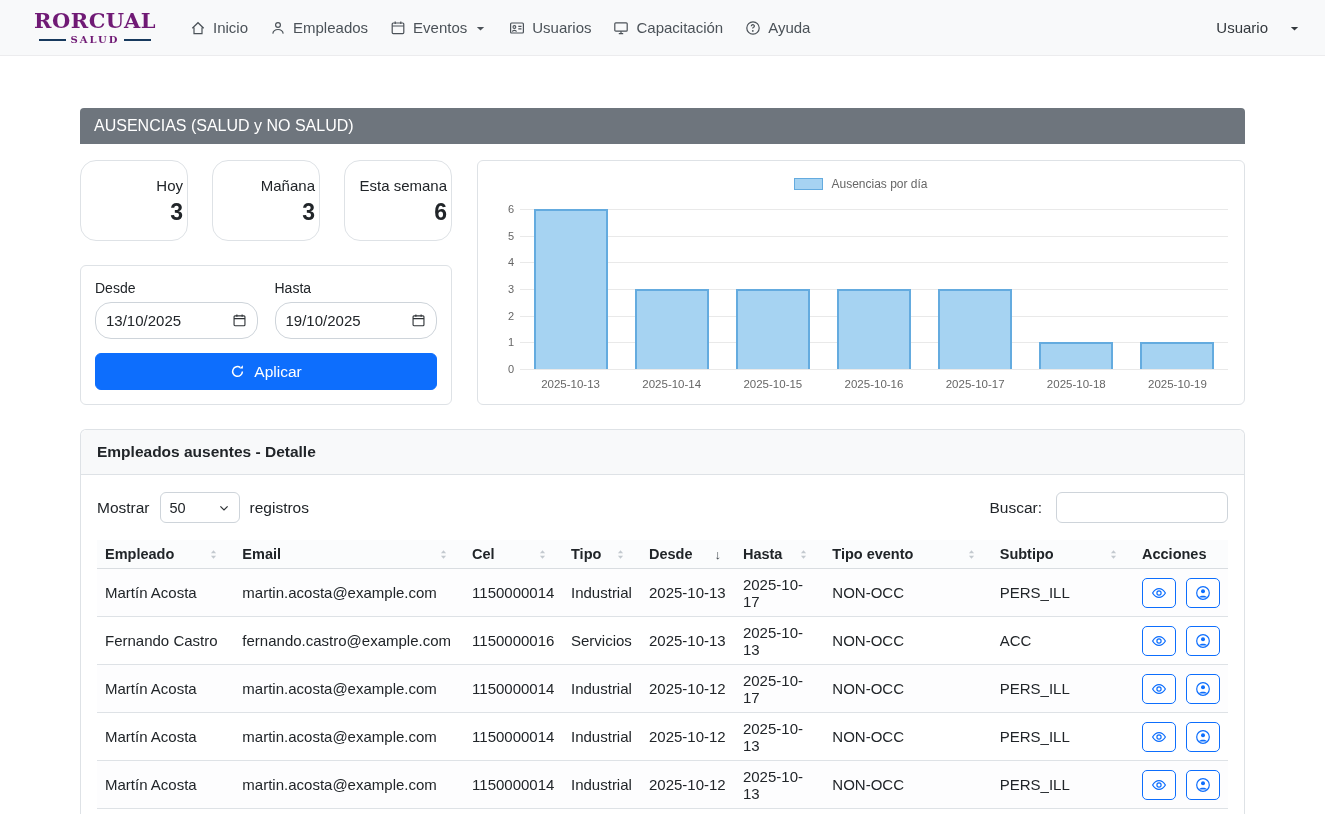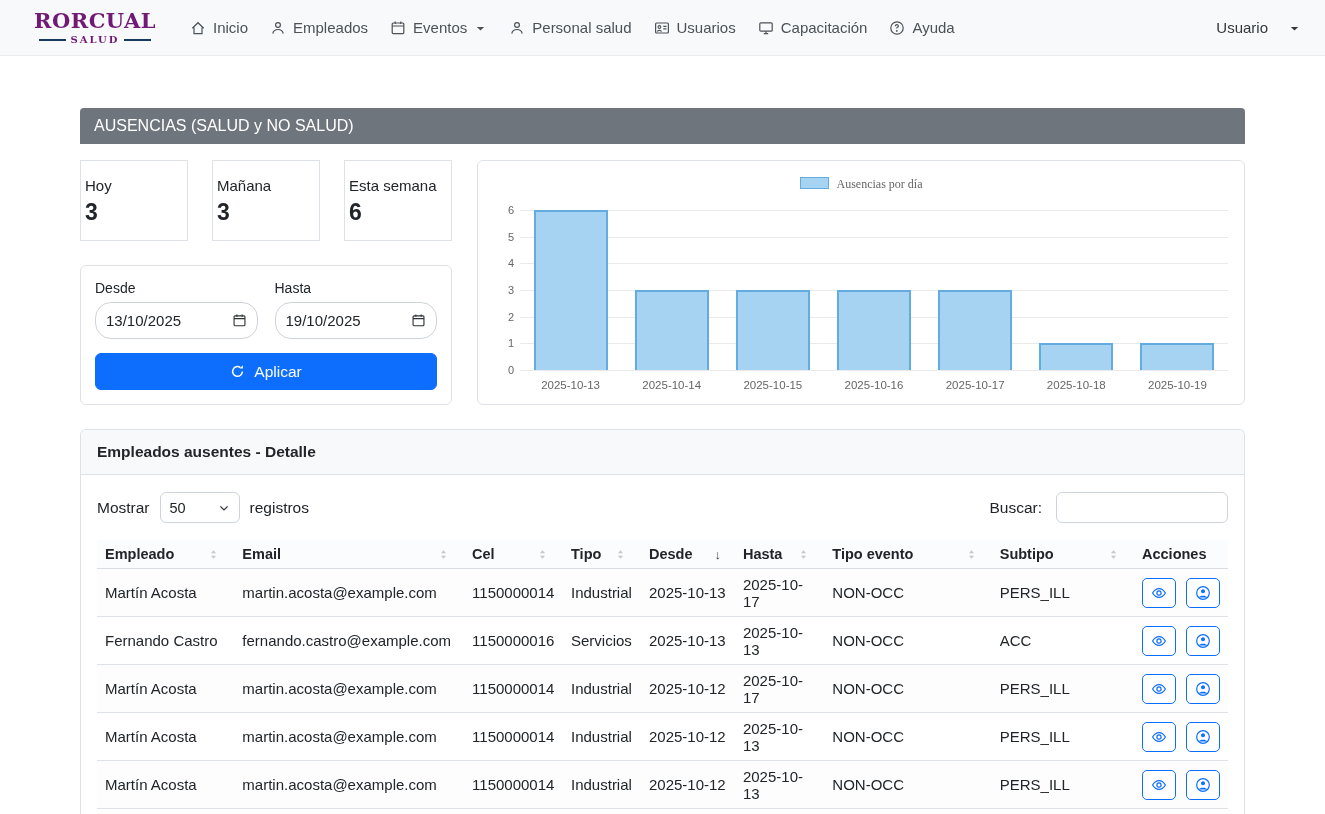--- a/index.html
+++ b/index.html
@@ -22,39 +22,39 @@
   .user-menu { margin-left:auto; display:flex; align-items:center; gap:20px; color:#33383d; font-size:15px; cursor:pointer; }
 
   
   .container { width:1165px; margin:52px auto 0; }
   .page-header { background:#6e757d; color:#fff; font-size:16px; padding:9px 14px; border-radius:4px 4px 0 0; }
   .top-row { display:flex; margin-top:16px; }
   .left-col { width:372px; flex:none; }
 
   
   .stats-row { display:flex; gap:24px; }
-  .stat-card { flex:1; border:1px solid #dee2e6; border-radius:0; text-align:left; padding:16px 4px 14px; background:#fff; }
+  .stat-card { flex:1; border:1px solid #dee2e6; border-radius:16px; text-align:right; padding:16px 4px 14px; background:#fff; }
   .stat-label { font-size:15px; }
   .stat-value { font-size:23px; font-weight:bold; margin-top:5px; }
 
   
   .filter-card { margin-top:24px; border:1px solid #dee2e6; border-radius:6px; padding:14px; background:#fff; }
   .filter-fields { display:flex; gap:17px; }
   .filter-field { flex:1; }
   .filter-label { font-size:14px; margin-bottom:6px; display:block; }
   .date-input { height:37px; border:1px solid #ced4da; border-radius:16px; display:flex; align-items:center; justify-content:space-between; padding:0 10px; font-size:15px; cursor:text; background:#fff; }
   .cal-icon { display:inline-flex; color:#2f3337; }
   .cal-icon svg { width:15px; height:15px; }
   .apply-btn { margin-top:14px; width:100%; height:37px; background:#0d6efd; border:1px solid #0d6efd; color:#fff; border-radius:6px; font-size:15.5px; display:flex; align-items:center; justify-content:center; gap:9px; cursor:pointer; font-family:inherit; }
   .apply-icon { display:inline-flex; }
   .apply-icon svg { width:15px; height:15px; }
 
   
   .chart-card { flex:1; margin-left:25px; border:1px solid #dee2e6; border-radius:6px; padding:14px 14px 10px; background:#fff; }
-  .chart-legend { display:flex; align-items:flex-start; justify-content:center; gap:8px; margin:2px 0 18px; cursor:pointer;font-family:Liberation Serif, serif; }
+  .chart-legend { display:flex; align-items:center; justify-content:center; gap:8px; margin:2px 0 18px; cursor:pointer; }
   .legend-swatch { width:29px; height:12px; display:inline-block; }
   .legend-label { font-size:12px; color:#666; }
   .chart-body { position:relative; margin-left:28px; margin-right:2px; }
   .chart-plot { position:relative; height:160px; }
   .gridline { position:absolute; left:0; right:0; height:1px; background:#e9e9e9; }
   .y-label { position:absolute; left:-28px; width:22px; text-align:right; font-size:11px; color:#666; transform:translateY(-50%); line-height:1; }
   .bars { position:absolute; left:0; right:0; top:0; bottom:0; display:flex; align-items:flex-end; }
   .bar-slot { flex:1; display:flex; justify-content:center; align-items:flex-end; height:100%; }
   .bar { width:74px; border:2px solid #64abdf; border-bottom:none; background:#a6d3f2; }
   .x-labels { display:flex; margin-top:9px; }
@@ -123,29 +123,20 @@
             <rect x="2.2" y="3" width="11.6" height="10.6" rx="1" fill="none" stroke="currentColor" stroke-width="1.2"></rect>
             <path d="M2.2 6h11.6M5.2 1.6V4M10.8 1.6V4" fill="none" stroke="currentColor" stroke-width="1.2"></path>
           </svg>
         </span>
         <span class="nav-label">Eventos</span>
         <span class="caret">
           <svg viewBox="0 0 16 16">
             <path d="M3.5 6l4.5 4.5L12.5 6z" fill="currentColor"></path>
           </svg>
         </span>
-      </a>
-      <a class="nav-item">
-        <span class="nav-icon">
-          <svg viewBox="0 0 16 16">
-            <circle cx="8" cy="5" r="2.4" fill="none" stroke="currentColor" stroke-width="1.2"></circle>
-            <path d="M2.8 13.6c.5-3 2.6-4.1 5.2-4.1s4.7 1.1 5.2 4.1" fill="none" stroke="currentColor" stroke-width="1.2"></path>
-          </svg>
-        </span>
-        <span class="nav-label">Personal salud</span>
       </a>
       <a class="nav-item">
         <span class="nav-icon">
           <svg viewBox="0 0 16 16">
             <rect x="1.6" y="3" width="12.8" height="10" rx="1" fill="none" stroke="currentColor" stroke-width="1.2"></rect>
             <circle cx="5.4" cy="7" r="1.4" fill="none" stroke="currentColor" stroke-width="1.1"></circle>
             <path d="M3.3 11.6c.4-1.7 3.8-1.7 4.2 0M9.3 6.4h3.2M9.3 8.9h3.2" fill="none" stroke="currentColor" stroke-width="1.1"></path>
           </svg>
         </span>
         <span class="nav-label">Usuarios</span>

